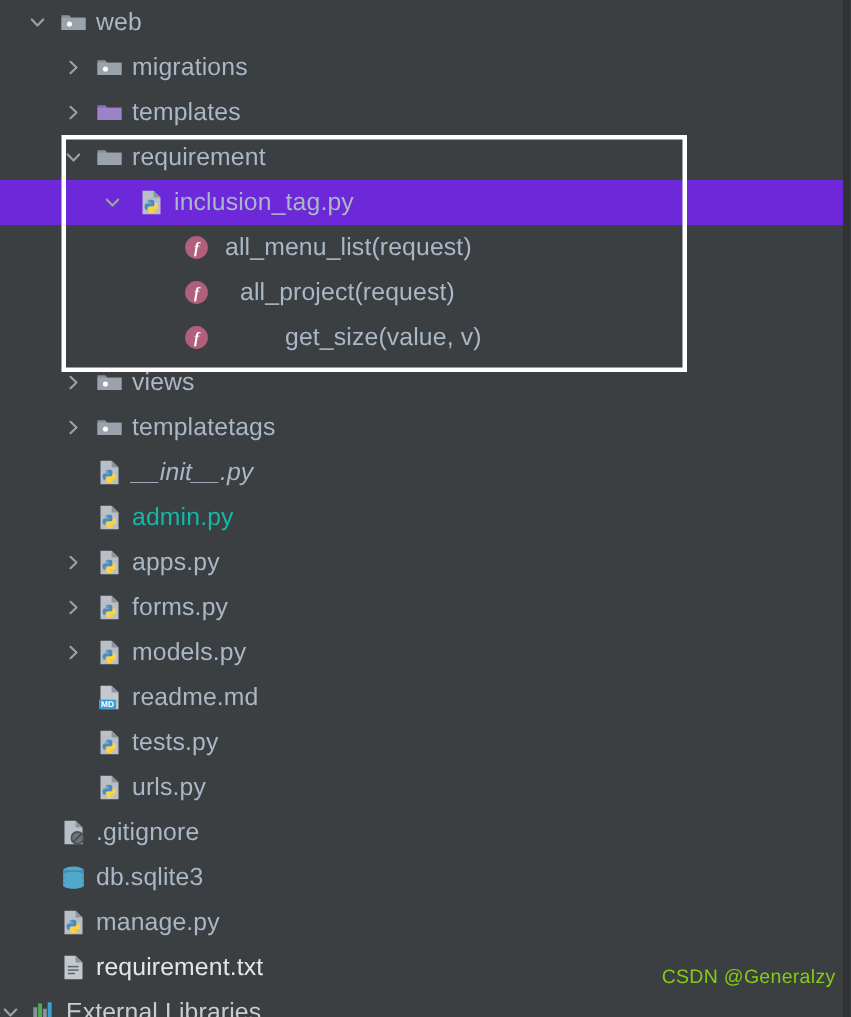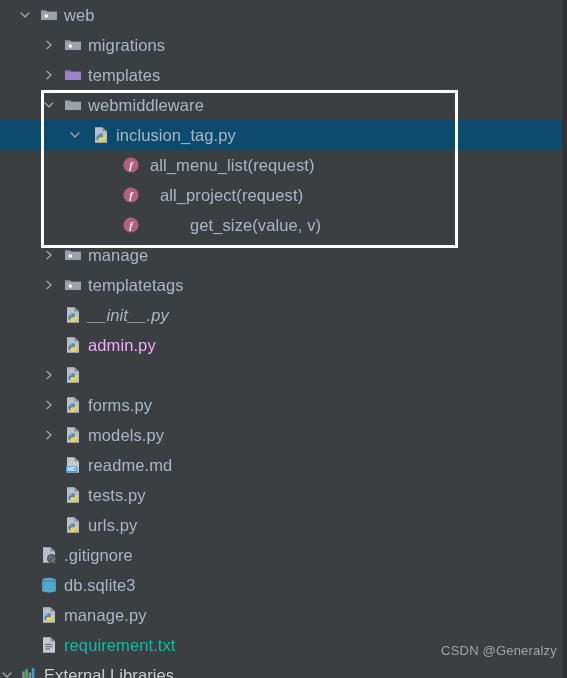--- a/index.html
+++ b/index.html
@@ -26,21 +26,21 @@
   .row {
     position: absolute;
     left: 0;
     width: 562px;
     height: 30px;
     display: flex;
     align-items: center;
     box-sizing: border-box;
     white-space: nowrap;
   }
-  .row.selected { background: #0c4a6e; }
+  .row.selected { background: #6d28d9; }
 
   .arrow {
     position: absolute;
     width: 14px;
     height: 14px;
     display: block;
   }
   .arrow svg { display:block; }
 
   .icon {
@@ -52,22 +52,22 @@
   .icon svg { display: block; }
 
   .label {
     position: absolute;
     font-size: 16.5px;
     line-height: 30px;
     height: 30px;
     color: #a9b7c6;
     letter-spacing: 0.1px;
   }
-  .label.blue { color: #f0abfc; }
-  .label.red  { color: #14b8a6; }
+  .label.blue { color: #14b8a6; }
+  .label.red  { color: #e5e5e5; }
   .label.white{ color: #c8cdd2; }
 
   
   #highlight {
     position: absolute;
     left: 41px;
     top: 90px;
     width: 417px;
     height: 158px;
     border: 3px solid #ffffff;
@@ -82,21 +82,21 @@
     width: 5px;
     height: 678px;
     background: #313335;
   }
 
   #watermark {
     position: absolute;
     right: 10px;
     bottom: 20px;
     font-size: 13px;
-    color: #a3a3a3;
+    color: #84cc16;
     font-family: "Liberation Sans", sans-serif;
     letter-spacing: 0.2px;
     margin-top: 16px;
   }
 </style>
 </head>
 <body>
 
 <div id="root">
 
@@ -150,21 +150,21 @@
           <svg width="14" height="14" viewBox="0 0 14 14">
             <path d="M3.2 5L7 9l3.8-4" fill="none" stroke="#9ba1a6" stroke-width="1.45" stroke-linecap="round" stroke-linejoin="round"></path>
           </svg>
         </span>
         <span class="icon" style="left: 64px; top: 6px;">
           <svg width="18" height="18" viewBox="0 0 18 18">
             <path d="M1 4.2h5.2l1.3 1.6H17v8.2H1z" fill="#8a9199"></path>
             <rect x="1" y="5.8" width="16" height="8.2" fill="#9aa2ab"></rect>
           </svg>
         </span>
-        <span class="label" style="left: 88px;">webmiddleware</span>
+        <span class="label" style="left: 88px;">requirement</span>
       </div>
       <div class="row selected" style="top: 120px;">
         <span class="arrow" style="left: 68px; top: 8px;">
           <svg width="14" height="14" viewBox="0 0 14 14">
             <path d="M3.2 5L7 9l3.8-4" fill="none" stroke="#9ba1a6" stroke-width="1.45" stroke-linecap="round" stroke-linejoin="round"></path>
           </svg>
         </span>
         <span class="icon" style="left: 92px; top: 6px;">
           <svg width="18" height="18" viewBox="0 0 18 18">
             <path d="M3 1.2h7.4L15 5.6V16.8H3z" fill="#b9bfc6"></path>
@@ -208,21 +208,21 @@
             <path d="M5 3.2L9 7l-4 3.8" fill="none" stroke="#9ba1a6" stroke-width="1.45" stroke-linecap="round" stroke-linejoin="round"></path>
           </svg>
         </span>
         <span class="icon" style="left: 64px; top: 6px;">
           <svg width="18" height="18" viewBox="0 0 18 18">
             <path d="M1 4.2h5.2l1.3 1.6H17v8.2H1z" fill="#8a9199"></path>
             <rect x="1" y="5.8" width="16" height="8.2" fill="#9aa2ab"></rect>
             <circle cx="6.3" cy="10" r="1.7" fill="#ffffff"></circle>
           </svg>
         </span>
-        <span class="label" style="left: 88px;">manage</span>
+        <span class="label" style="left: 88px;">views</span>
       </div>
       <div class="row" style="top: 270px;">
         <span class="arrow" style="left: 42px; top: 8px;">
           <svg width="14" height="14" viewBox="0 0 14 14">
             <path d="M5 3.2L9 7l-4 3.8" fill="none" stroke="#9ba1a6" stroke-width="1.45" stroke-linecap="round" stroke-linejoin="round"></path>
           </svg>
         </span>
         <span class="icon" style="left: 64px; top: 6px;">
           <svg width="18" height="18" viewBox="0 0 18 18">
             <path d="M1 4.2h5.2l1.3 1.6H17v8.2H1z" fill="#8a9199"></path>
@@ -261,20 +261,21 @@
           </svg>
         </span>
         <span class="icon" style="left: 64px; top: 6px;">
           <svg width="18" height="18" viewBox="0 0 18 18">
             <path d="M3 1.2h7.4L15 5.6V16.8H3z" fill="#b9bfc6"></path>
             <path d="M10.4 1.2L15 5.6h-4.6z" fill="#8d949b"></path>
             <path d="M8.6 7.2c-2.2 0-2.1 1-2.1 1l0 1h2.1v.4H5.8s-1.4-.17-1.4 2.1c0 2.26 1.23 2.18 1.23 2.18h.74v-1.05s-.04-1.23 1.2-1.23h2.1s1.17.02 1.17-1.13V8.27S11 7.2 8.6 7.2zm-1.2.67a.38.38 0 1 1 0 .77.38.38 0 0 1 0-.77z" fill="#4b8bbe"></path>
             <path d="M9.1 16c2.2 0 2.1-1 2.1-1l0-1H9.1v-.4h2.8s1.4.17 1.4-2.1c0-2.26-1.23-2.18-1.23-2.18h-.74v1.05s.04 1.23-1.2 1.23h-2.1s-1.17-.02-1.17 1.13v1.2S6.7 16 9.1 16zm1.2-.67a.38.38 0 1 1 0-.77.38.38 0 0 1 0 .77z" fill="#ffd43b"></path>
           </svg>
         </span>
+        <span class="label" style="left: 88px;">apps.py</span>
       </div>
       <div class="row" style="top: 390px;">
         <span class="arrow" style="left: 42px; top: 8px;">
           <svg width="14" height="14" viewBox="0 0 14 14">
             <path d="M5 3.2L9 7l-4 3.8" fill="none" stroke="#9ba1a6" stroke-width="1.45" stroke-linecap="round" stroke-linejoin="round"></path>
           </svg>
         </span>
         <span class="icon" style="left: 64px; top: 6px;">
           <svg width="18" height="18" viewBox="0 0 18 18">
             <path d="M3 1.2h7.4L15 5.6V16.8H3z" fill="#b9bfc6"></path>

